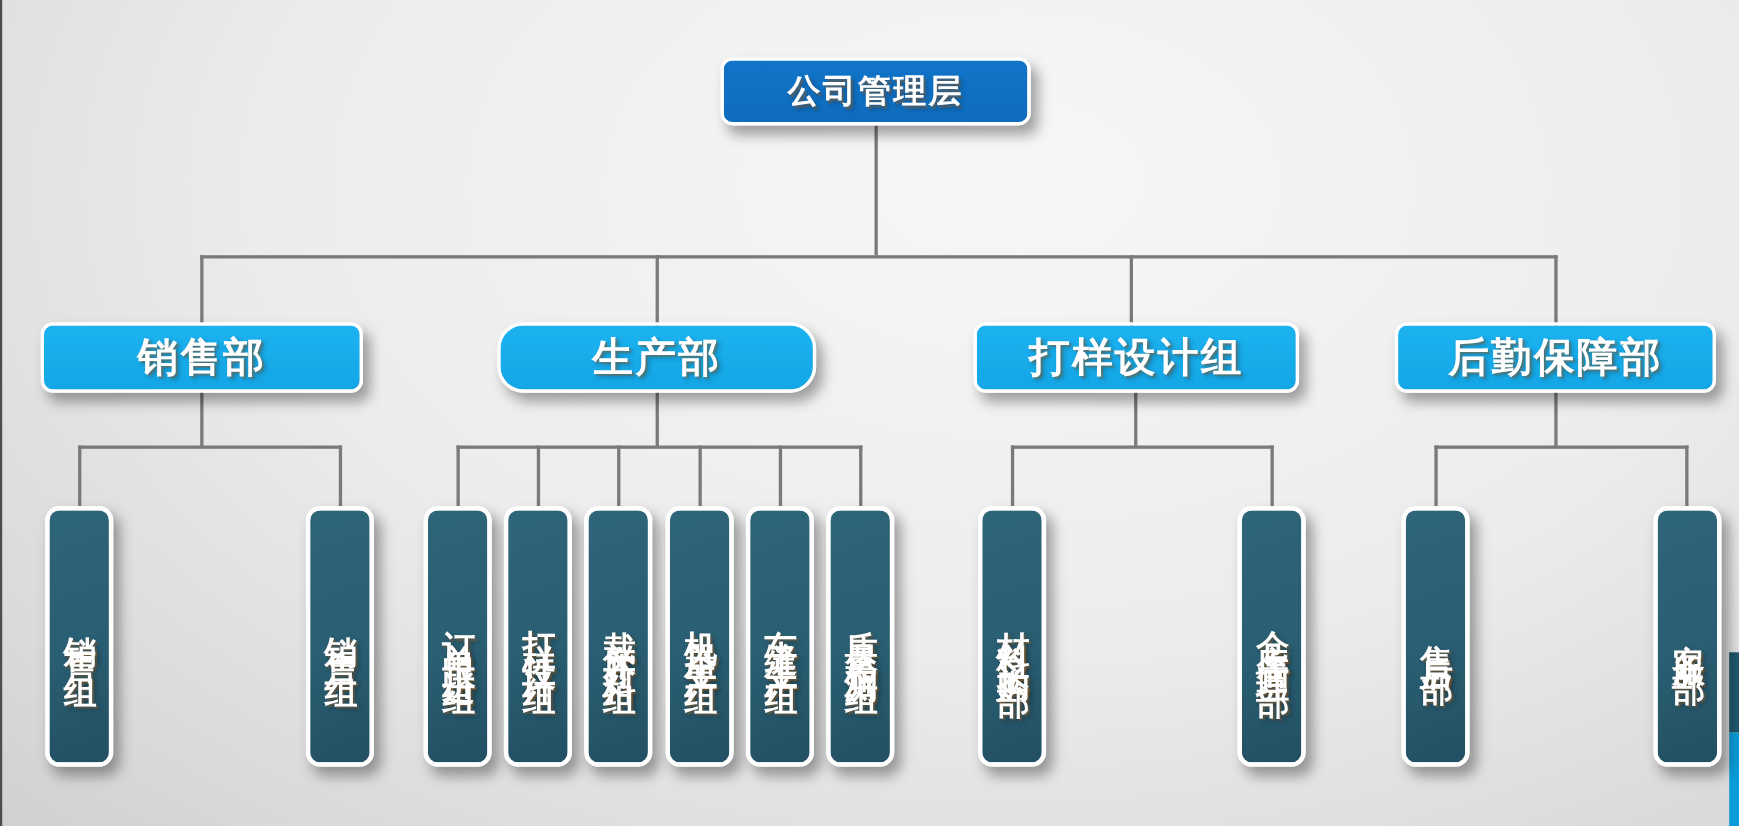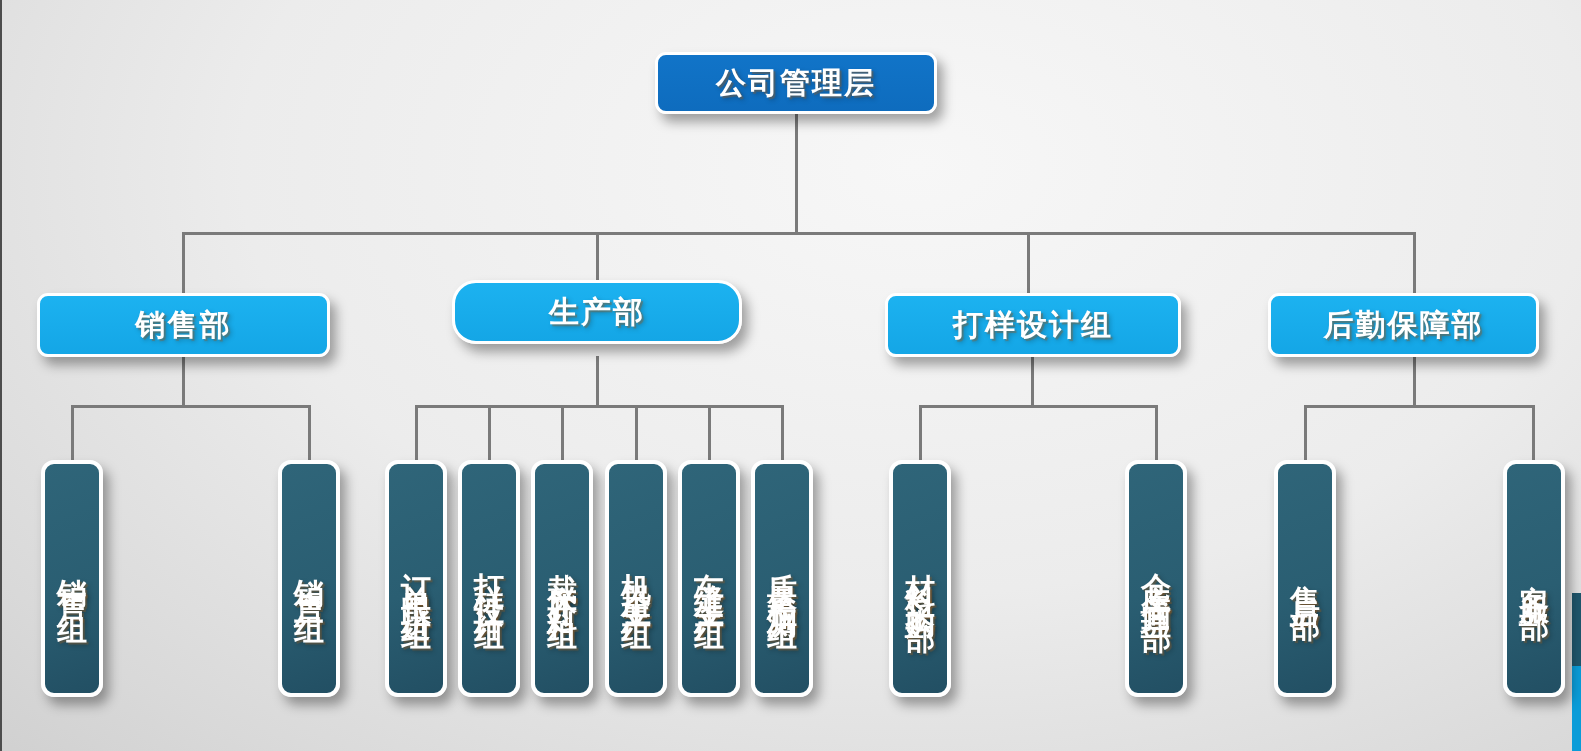--- a/index.html
+++ b/index.html
@@ -33,21 +33,21 @@
     text-align:right;
   }
   .root{
     background:linear-gradient(180deg,#1174c8 0%,#0e6cbe 100%);
     border-radius:11px;
     font-size:30px;letter-spacing:2px;
   }
   .dept{
     background:linear-gradient(180deg,#1cb2f0 0%,#14a6e6 100%);
     border-radius:11px;
-    font-size:30px;letter-spacing:2px;
+    font-size:37px;letter-spacing:2px;
   }
   .team{
     background:linear-gradient(160deg,#2f6579 0%,#2a5e72 55%,#224f63 100%);
     border-radius:13px;
     border-width:4px;
     font-size:30px;
   }
   .team .vtext{
     writing-mode:vertical-rl;
     text-orientation:upright;
@@ -95,27 +95,27 @@
   <div class="line" style="left:1304px;top:405px;width:3px;height:57px;"></div>
   <div class="line" style="left:1532px;top:405px;width:3px;height:57px;"></div>
 
   <div class="node root" style="left:655px;top:52px;width:282px;height:62px;">
     <span>公司管理层</span>
   </div>
 
   <div class="node dept" style="left:37px;top:293px;width:293px;height:64px;">
     <span>销售部</span>
   </div>
-  <div class="node dept" style="left:452px;top:280px;width:290px;height:64px;border-radius:24px;">
+  <div class="node dept" style="left:452px;top:293px;width:290px;height:64px;border-radius:24px;">
     <span>生产部</span>
   </div>
   <div class="node dept" style="left:885px;top:293px;width:296px;height:64px;">
     <span>打样设计组</span>
   </div>
-  <div class="node dept" style="left:1268px;top:293px;width:271px;height:64px;">
+  <div class="node dept" style="left:1268px;top:293px;width:292px;height:64px;">
     <span>后勤保障部</span>
   </div>
 
   <div class="node team" style="left:41px;top:460px;width:62px;height:237px;">
     <span class="vtext">销售一组</span>
   </div>
   <div class="node team" style="left:278px;top:460px;width:62px;height:237px;">
     <span class="vtext">销售二组</span>
   </div>
 

